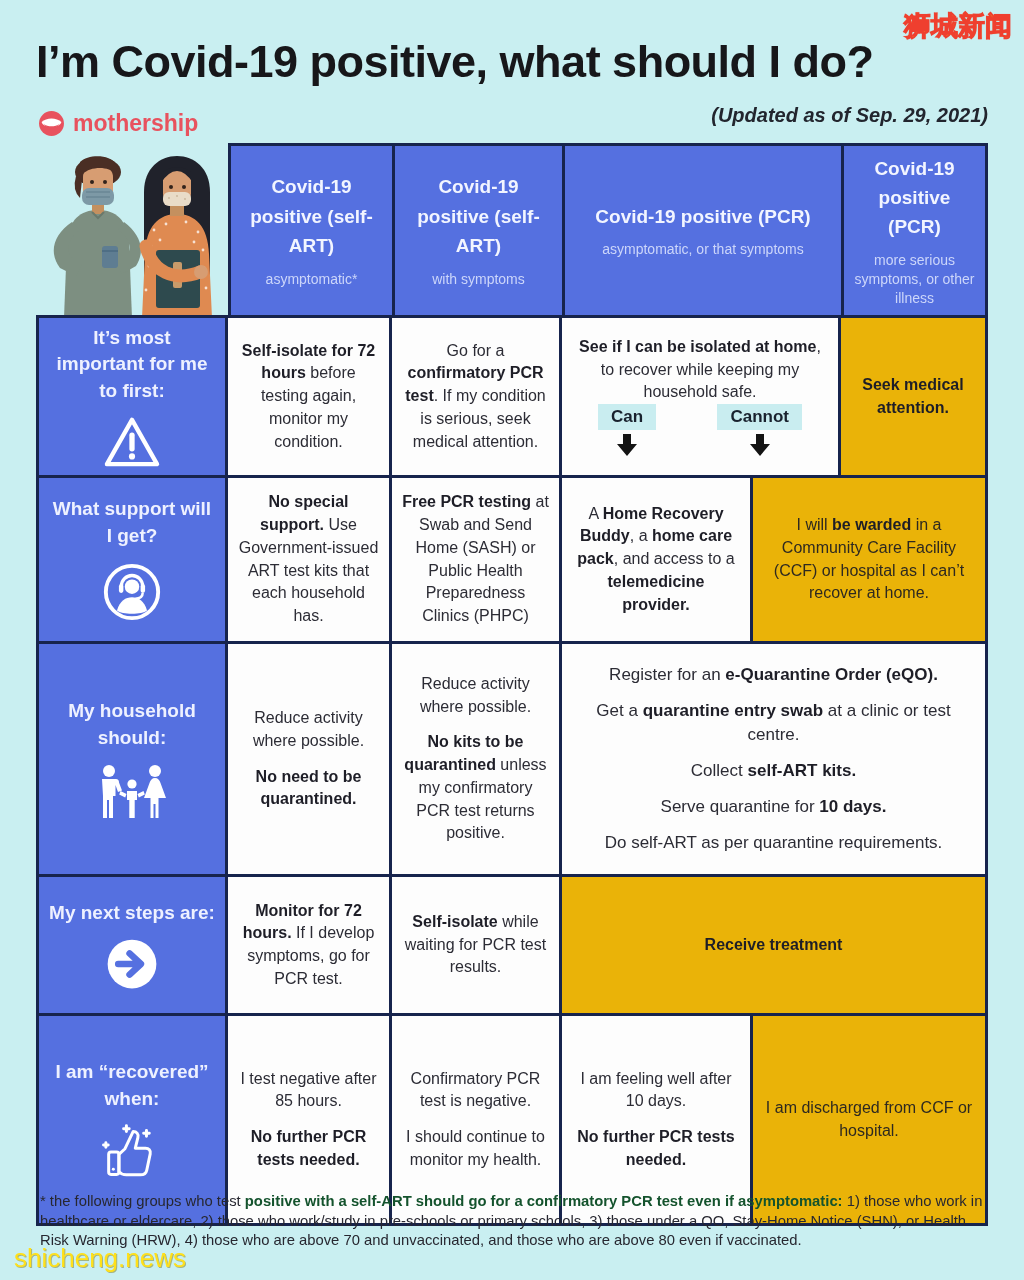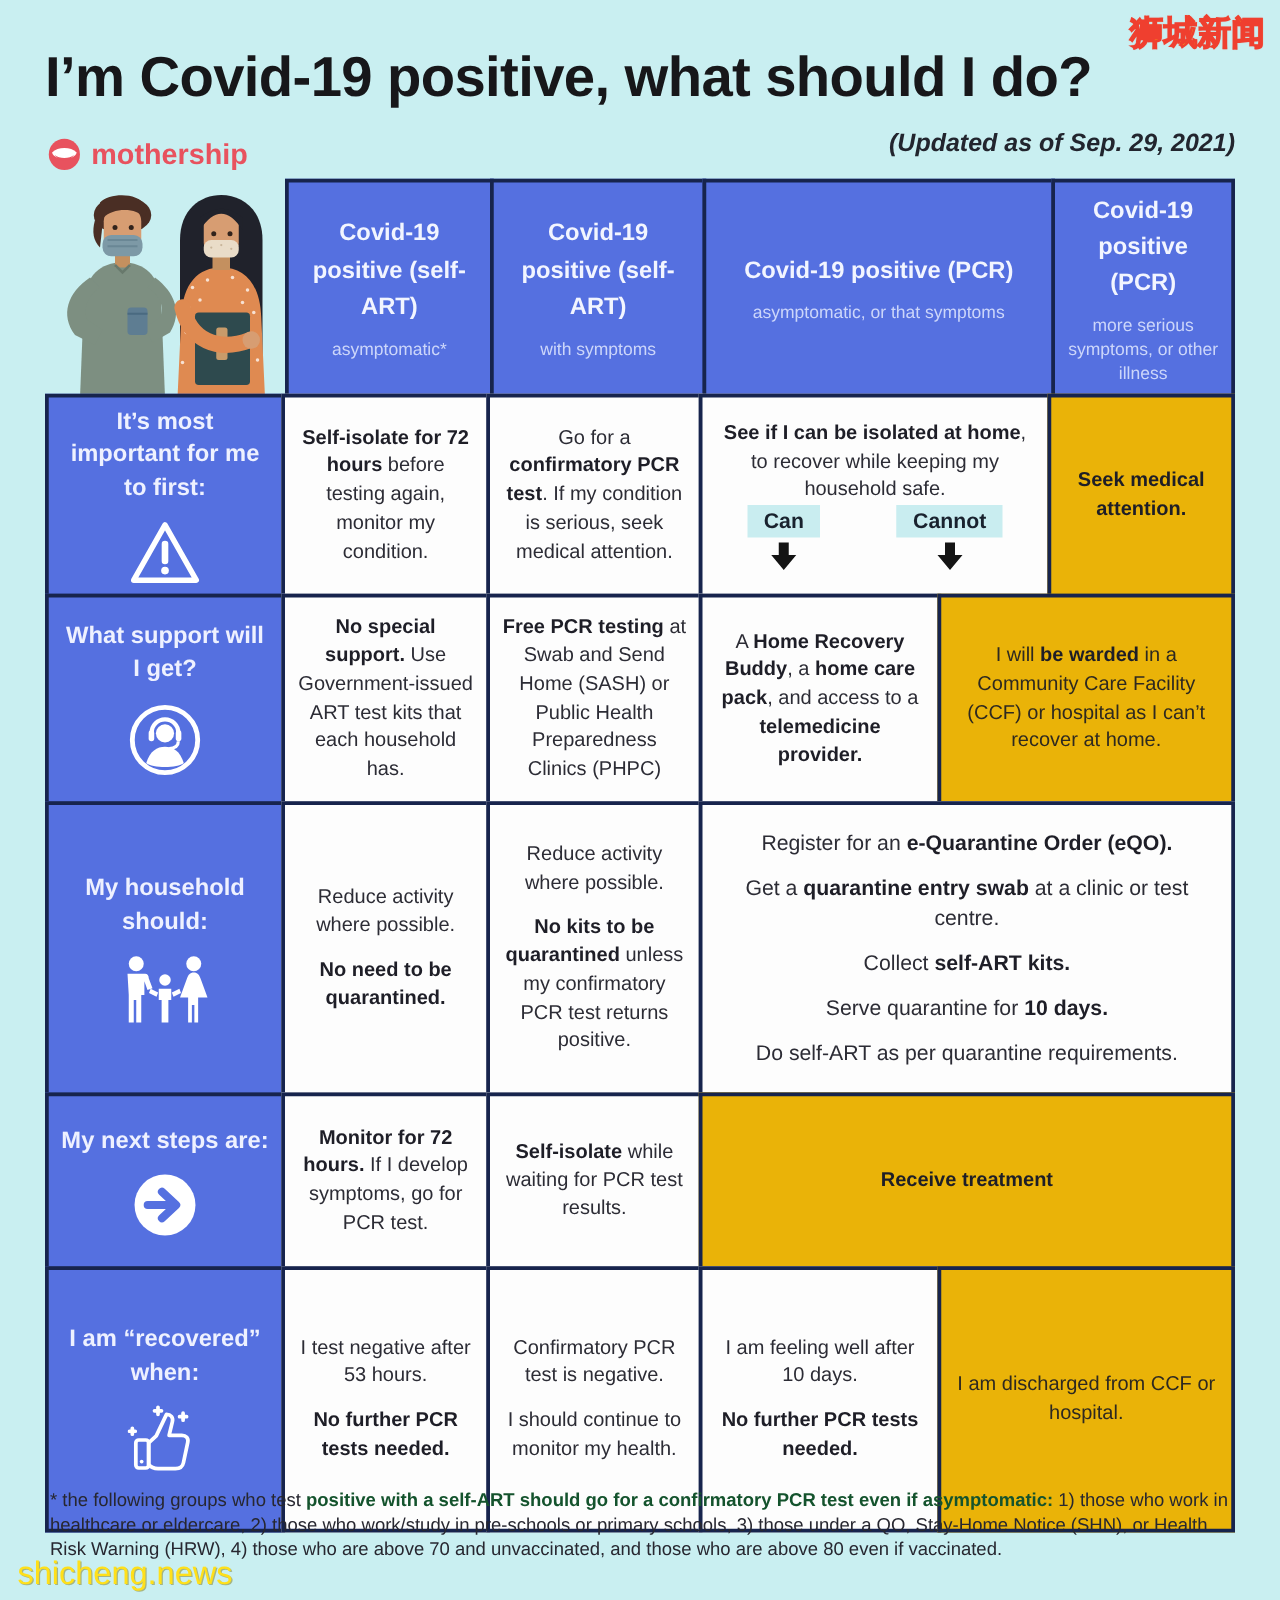--- a/index.html
+++ b/index.html
@@ -296,21 +296,21 @@
             <rect x="7" y="30" width="11" height="24" rx="2.5"></rect>
             <circle cx="12" cy="48.5" r="1.6" fill="#fff" stroke="none"></circle>
             <path d="M18 51 C20 53.5 23 54.5 26 54.5 H41 C45 54.5 47.2 52.5 47.8 49.5 L51.5 32 C52.3 28.5 50 26 46.5 26 H35.5 L38.3 14.5 C39.3 10.5 36.8 8 33.3 8 L24.5 26.5 L18 32.5 Z"></path>
             <path d="M26 2 v6 M23 5 h6"></path>
             <path d="M47.5 7 v6 M44.5 10 h6"></path>
             <path d="M4 20 v5 M1.5 22.5 h5"></path>
           </svg>
         </div>
       </div>
       <div class="cell w-c1 h-r5 rich">
-          <p>I test negative after 53 hours.</p>
+          <p>I test negative after 85 hours.</p>
           <p><b>No further PCR tests needed.</b></p>
         </div>
       <div class="cell w-c2 h-r5 rich">
           <p>Confirmatory PCR test is negative.</p>
           <p>I should continue to monitor my health.</p>
         </div>
       <div class="cell w-c3b h-r5 rich">
           <p>I am feeling well after 10 days.</p>
           <p><b>No further PCR tests needed.</b></p>
         </div>

